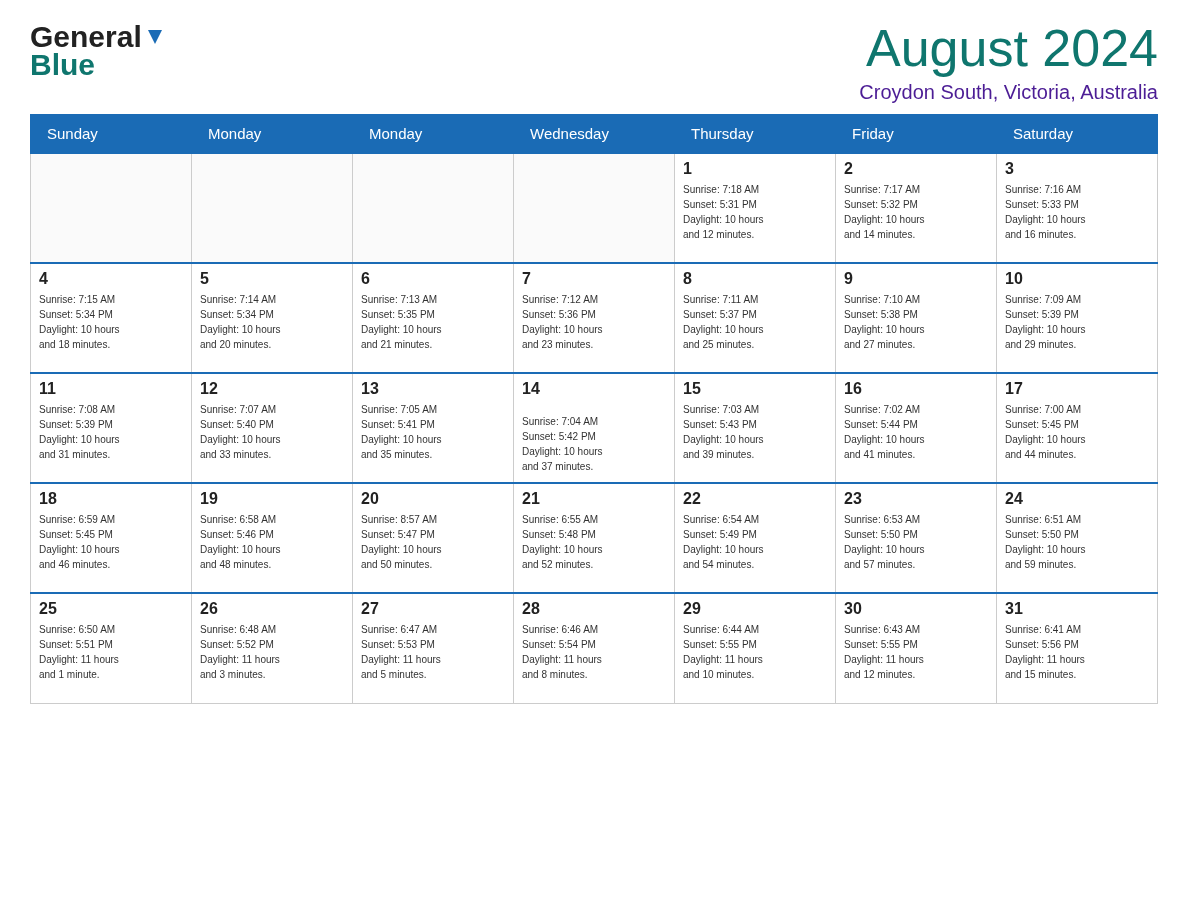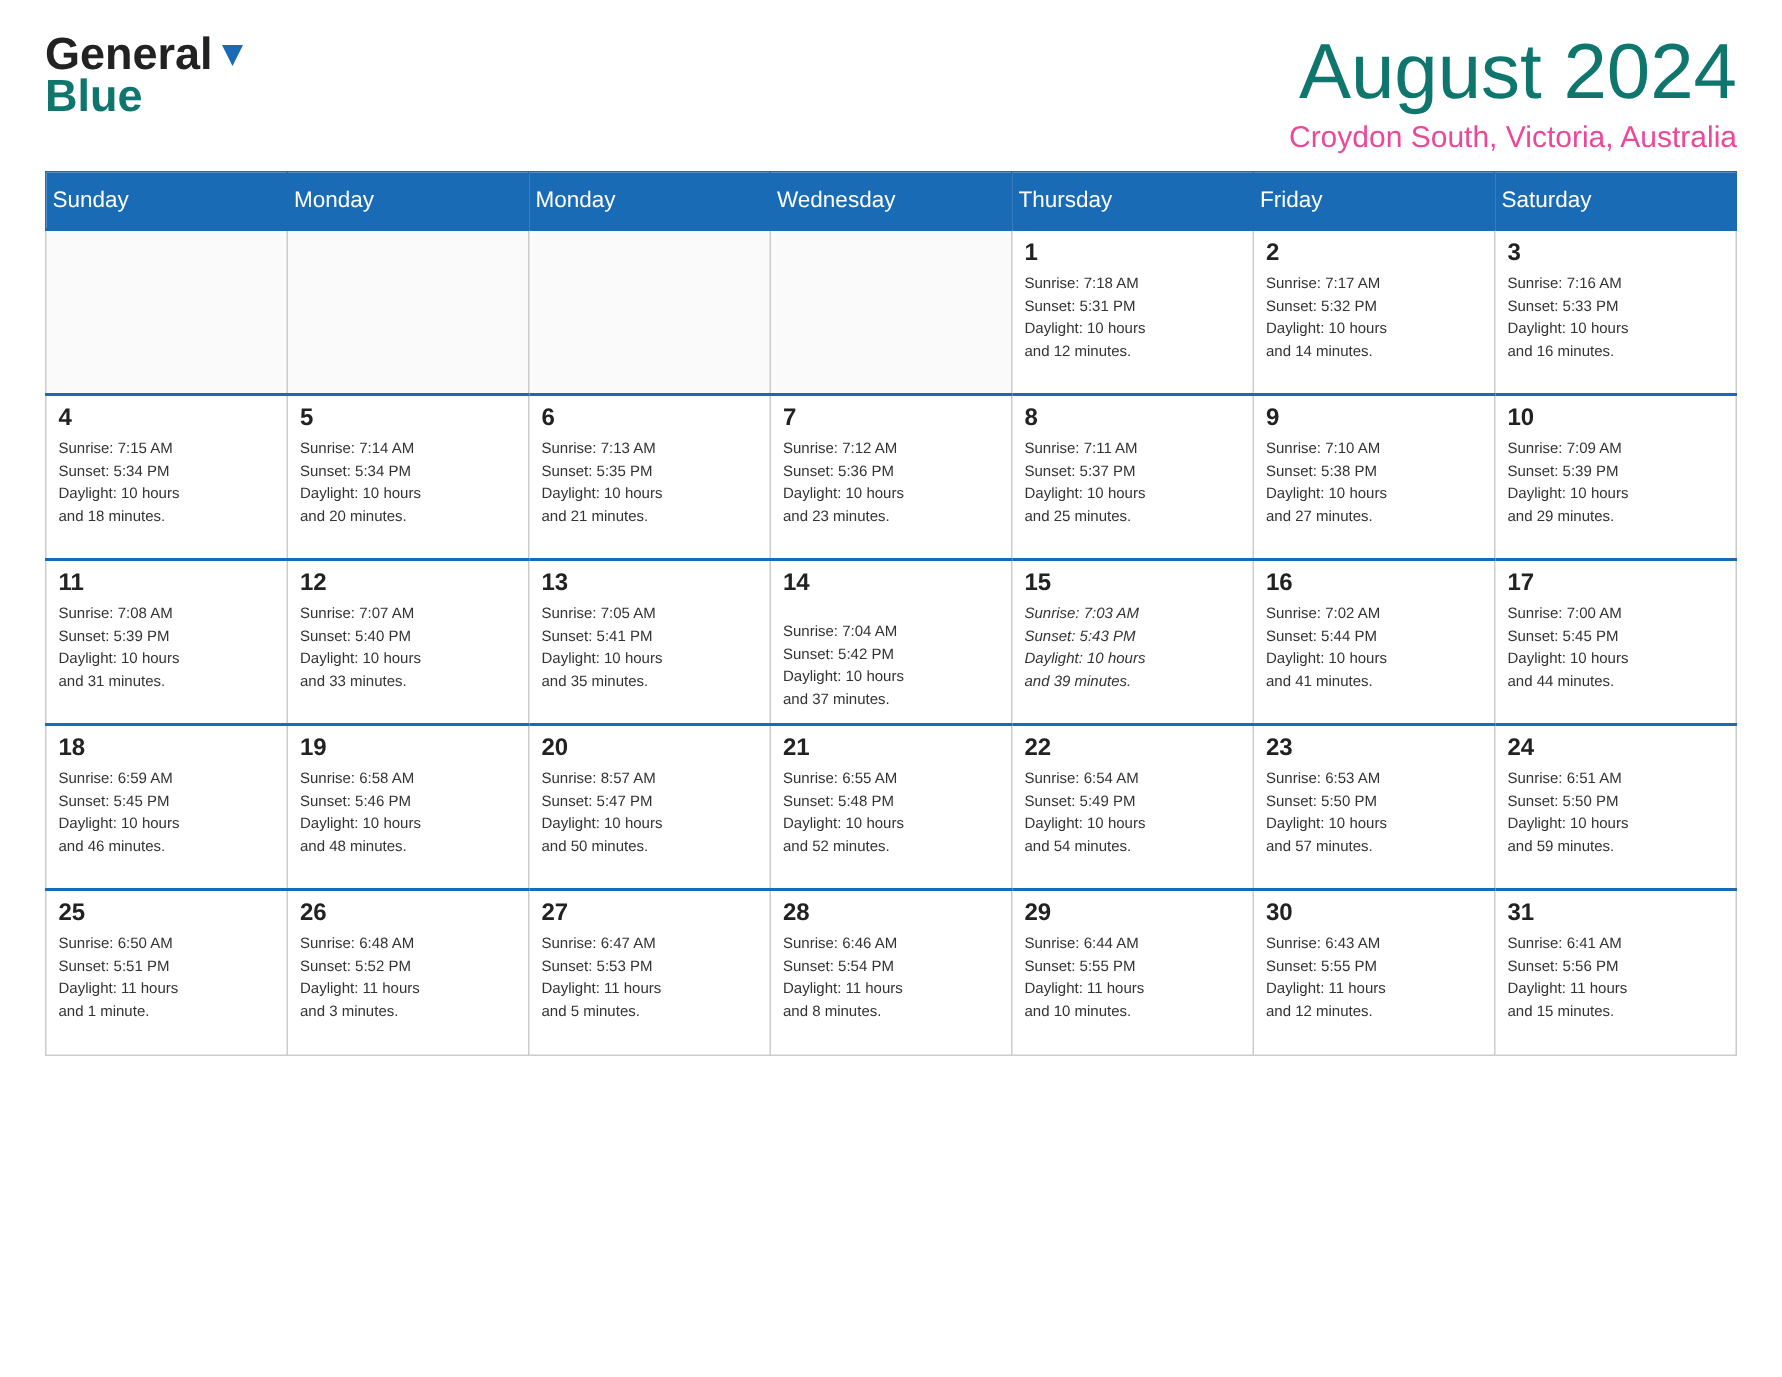--- a/index.html
+++ b/index.html
@@ -26,32 +26,32 @@
       text-align: right;
     }
     .month-title {
       font-size: 52px;
       font-weight: normal;
       color: #0f766e;
       line-height: 1.1;
     }
     .location {
       font-size: 20px;
-      color: #ec4899;
+      color: #4c1d95;
       margin-top: 4px;
     }
     .calendar {
       width: 100%;
       border-collapse: collapse;
       margin-top: 10px;
     }
     .calendar th {
       background: #1a6bb5;
       color: #fff;
-      padding: 10px 4px;
+      padding: 10px 16px;
       font-size: 15px;
       font-weight: normal;
       border: 1px solid #1a6bb5;
       text-align: left;
     }
     .calendar td {
       border: 1px solid #ccc;
       vertical-align: top;
       padding: 6px 8px;
       width: calc(100% / 7);
@@ -231,21 +231,21 @@
         </td>
         <td>
           <span class="day-num">14</span>
           <div class="day-info" style="white-space: pre-line; margin-top: 16px;">Sunrise: 7:04 AM
 Sunset: 5:42 PM
 Daylight: 10 hours
 and 37 minutes.</div>
         </td>
         <td>
           <span class="day-num">15</span>
-          <div class="day-info" style="white-space: pre-line; font-style: italic;">Sunrise: 7:03 AM
+          <div class="day-info" style="white-space: pre-line;">Sunrise: 7:03 AM
 Sunset: 5:43 PM
 Daylight: 10 hours
 and 39 minutes.</div>
         </td>
         <td>
           <span class="day-num">16</span>
           <div class="day-info" style="white-space: pre-line;">Sunrise: 7:02 AM
 Sunset: 5:44 PM
 Daylight: 10 hours
 and 41 minutes.</div>

